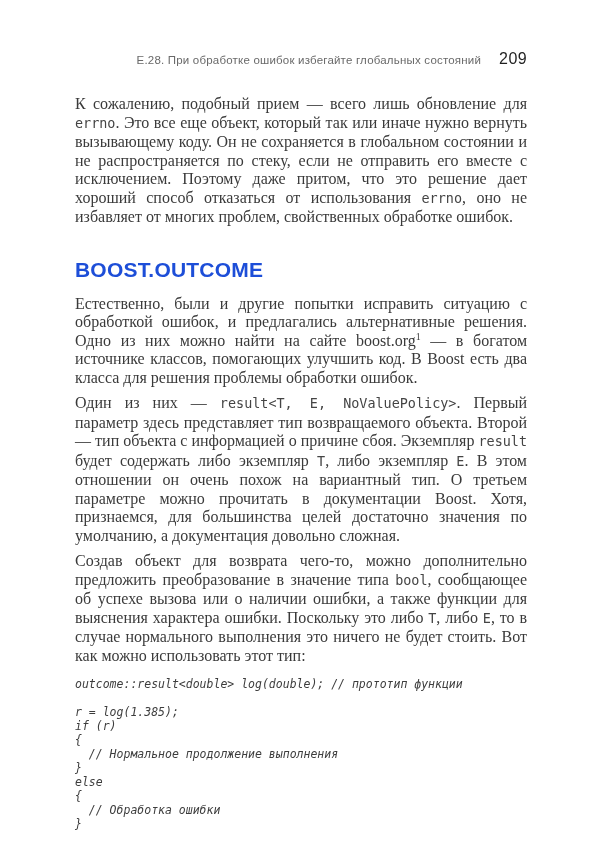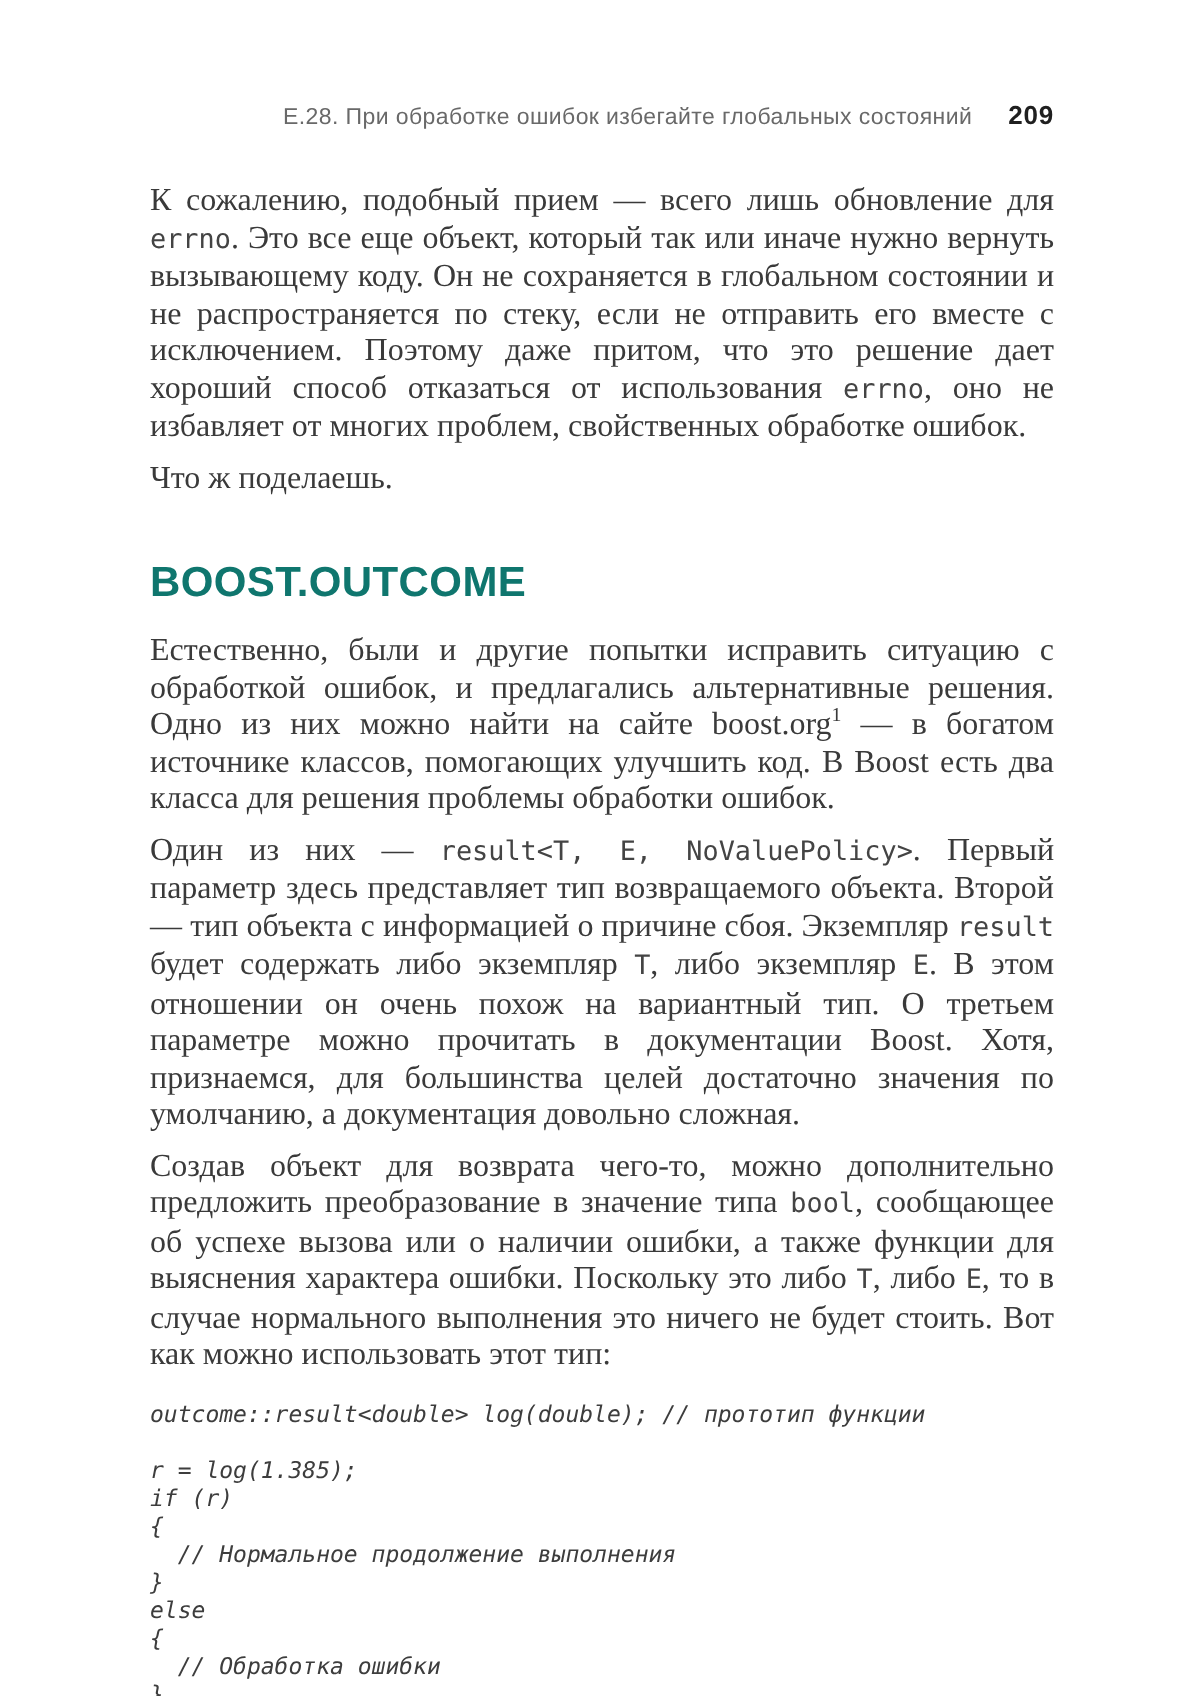--- a/index.html
+++ b/index.html
@@ -25,22 +25,22 @@
     margin-bottom: 27px;
   }
   .running-title {
     font-family: "Liberation Sans", sans-serif;
     font-size: 11.5px;
     letter-spacing: 0.2px;
     color: #696969;
   }
   .page-number {
     font-family: "Liberation Sans", sans-serif;
-    font-size: 13px;
-    font-weight: 700;
+    font-size: 16px;
+    font-weight: 400;
     letter-spacing: 0.4px;
     color: #1f1f1f;
   }
   
   .para {
     font-size: 16px;
     line-height: 18.5px;
     text-align: justify;
     color: #3a3a3a;
     margin-bottom: 7px;
@@ -54,21 +54,21 @@
     font-size: 0.62em;
     line-height: 0;
     vertical-align: super;
   }
   
   .section-heading {
     font-family: "Liberation Sans", sans-serif;
     font-size: 21px;
     font-weight: 700;
     letter-spacing: 0.2px;
-    color: #0f766e;
+    color: #1d4ed8;
     margin-top: 31px;
     margin-bottom: 13px;
   }
   
   .code-block {
     font-family: "DejaVu Sans Mono", monospace;
     font-size: 11.5px;
     line-height: 14px;
     color: #3d3d3d;
     margin-top: 12px;
@@ -81,21 +81,20 @@
 
 <div class="page">
 
   <div class="page-header">
     <span class="running-title">Е.28. При обработке ошибок избегайте глобальных состояний</span>
     <span class="page-number">209</span>
   </div>
 
   <p class="para">К сожалению, подобный прием — всего лишь обновление для <span class="inline-code">errno</span>. Это все еще объект, который так или иначе нужно вернуть вызывающему коду. Он не сохраняется в глобальном состоянии и не распространяется по стеку, если не отправить его вместе с исключением. Поэтому даже притом, что это решение дает хороший способ отказаться от использования <span class="inline-code">errno</span>, оно не избавляет от многих проблем, свойственных обработке ошибок.</p>
 
-  <p class="para">Что ж поделаешь.</p>
 
   <h1 class="section-heading">BOOST.OUTCOME</h1>
 
   <p class="para">Естественно, были и другие попытки исправить ситуацию с обработкой ошибок, и предлагались альтернативные решения. Одно из них можно найти на сайте boost.org<sup class="fn-ref">1</sup> — в богатом источнике классов, помогающих улучшить код. В Boost есть два класса для решения проблемы обработки ошибок.</p>
 
   <p class="para">Один из них — <span class="inline-code">result&lt;T, E, NoValuePolicy&gt;</span>. Первый параметр здесь представляет тип возвращаемого объекта. Второй — тип объекта с информацией о причине сбоя. Экземпляр <span class="inline-code">result</span> будет содержать либо экземпляр <span class="inline-code">T</span>, либо экземпляр <span class="inline-code">E</span>. В этом отношении он очень похож на вариантный тип. О третьем параметре можно прочитать в документации Boost. Хотя, признаемся, для большинства целей достаточно значения по умолчанию, а документация довольно сложная.</p>
 
   <p class="para">Создав объект для возврата чего-то, можно дополнительно предложить преобразование в значение типа <span class="inline-code">bool</span>, сообщающее об успехе вызова или о наличии ошибки, а также функции для выяснения характера ошибки. Поскольку это либо <span class="inline-code">T</span>, либо <span class="inline-code">E</span>, то в случае нормального выполнения это ничего не будет стоить. Вот как можно использовать этот тип:</p>
 
   <pre class="code-block">outcome::result&lt;double&gt; log(double); // прототип функции

